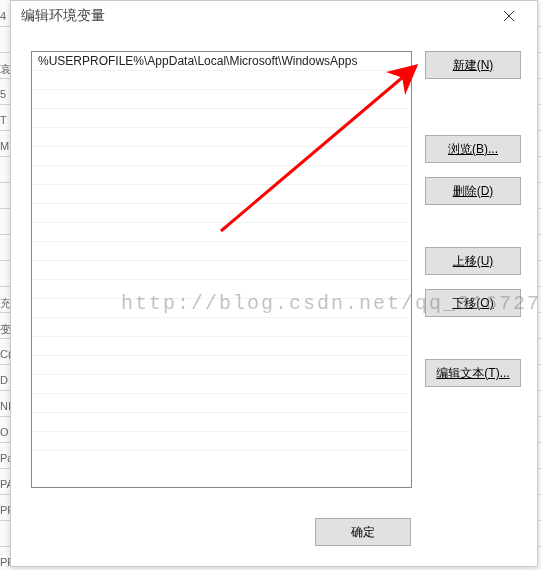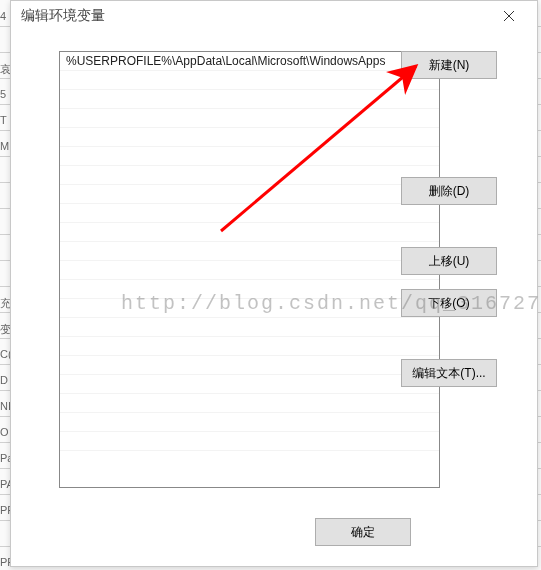--- a/index.html
+++ b/index.html
@@ -48,42 +48,41 @@
     color: #555;
   }
   .close-btn svg { width: 10px; height: 10px; }
   .listbox {
     position: absolute;
     left: 20px; top: 50px;
     width: 381px; height: 437px;
     border: 1px solid #888;
     background: #ffffff;
     overflow: hidden;
-    margin-left: 28px;
   }
   .listbox .row {
     height: 19px; line-height: 19px;
     padding: 0 6px;
     border-bottom: 1px solid #f3f3f3;
     white-space: nowrap;
     font-size: 12px;
     color: #222;
     font-family: Tahoma, "Segoe UI", sans-serif;
   }
   .btn {
     position: absolute;
     width: 96px; height: 28px;
     background: #e1e1e1;
     border: 1px solid #adadad;
     display: flex; align-items: center; justify-content: center;
     font-size: 12px;
     color: #000;
     cursor: default;
   }
-  .btn-r { left: 390px; }
+  .btn-r { left: 414px; text-decoration: underline; }
   .watermark {
     position: absolute;
     left: 110px; top: 291px;
     color: rgba(120,120,120,0.45);
     font-size: 20px;
     font-family: "Courier New", monospace;
     letter-spacing: 2px;
     pointer-events: none;
     text-align: center;
   }
@@ -164,20 +163,21 @@
     <div class="row"></div>
     <div class="row"></div>
     <div class="row"></div>
     <div class="row"></div>
     <div class="row"></div>
     <div class="row"></div>
     <div class="row"></div>
   </div>
 
   <div class="btn btn-r" style="top:50px">新建(N)</div>
+  <div class="btn btn-r" style="top:134px">浏览(B)...</div>
   <div class="btn btn-r" style="top:176px">删除(D)</div>
 
   <div class="btn btn-r" style="top:246px">上移(U)</div>
   <div class="btn btn-r" style="top:288px">下移(O)</div>
 
   <div class="btn" style="left:304px; top:517px">确定</div>
 
   <div class="btn btn-r" style="top:358px">编辑文本(T)...</div>
 
   <div class="watermark">http://blog.csdn.net/qq_31672775</div>

